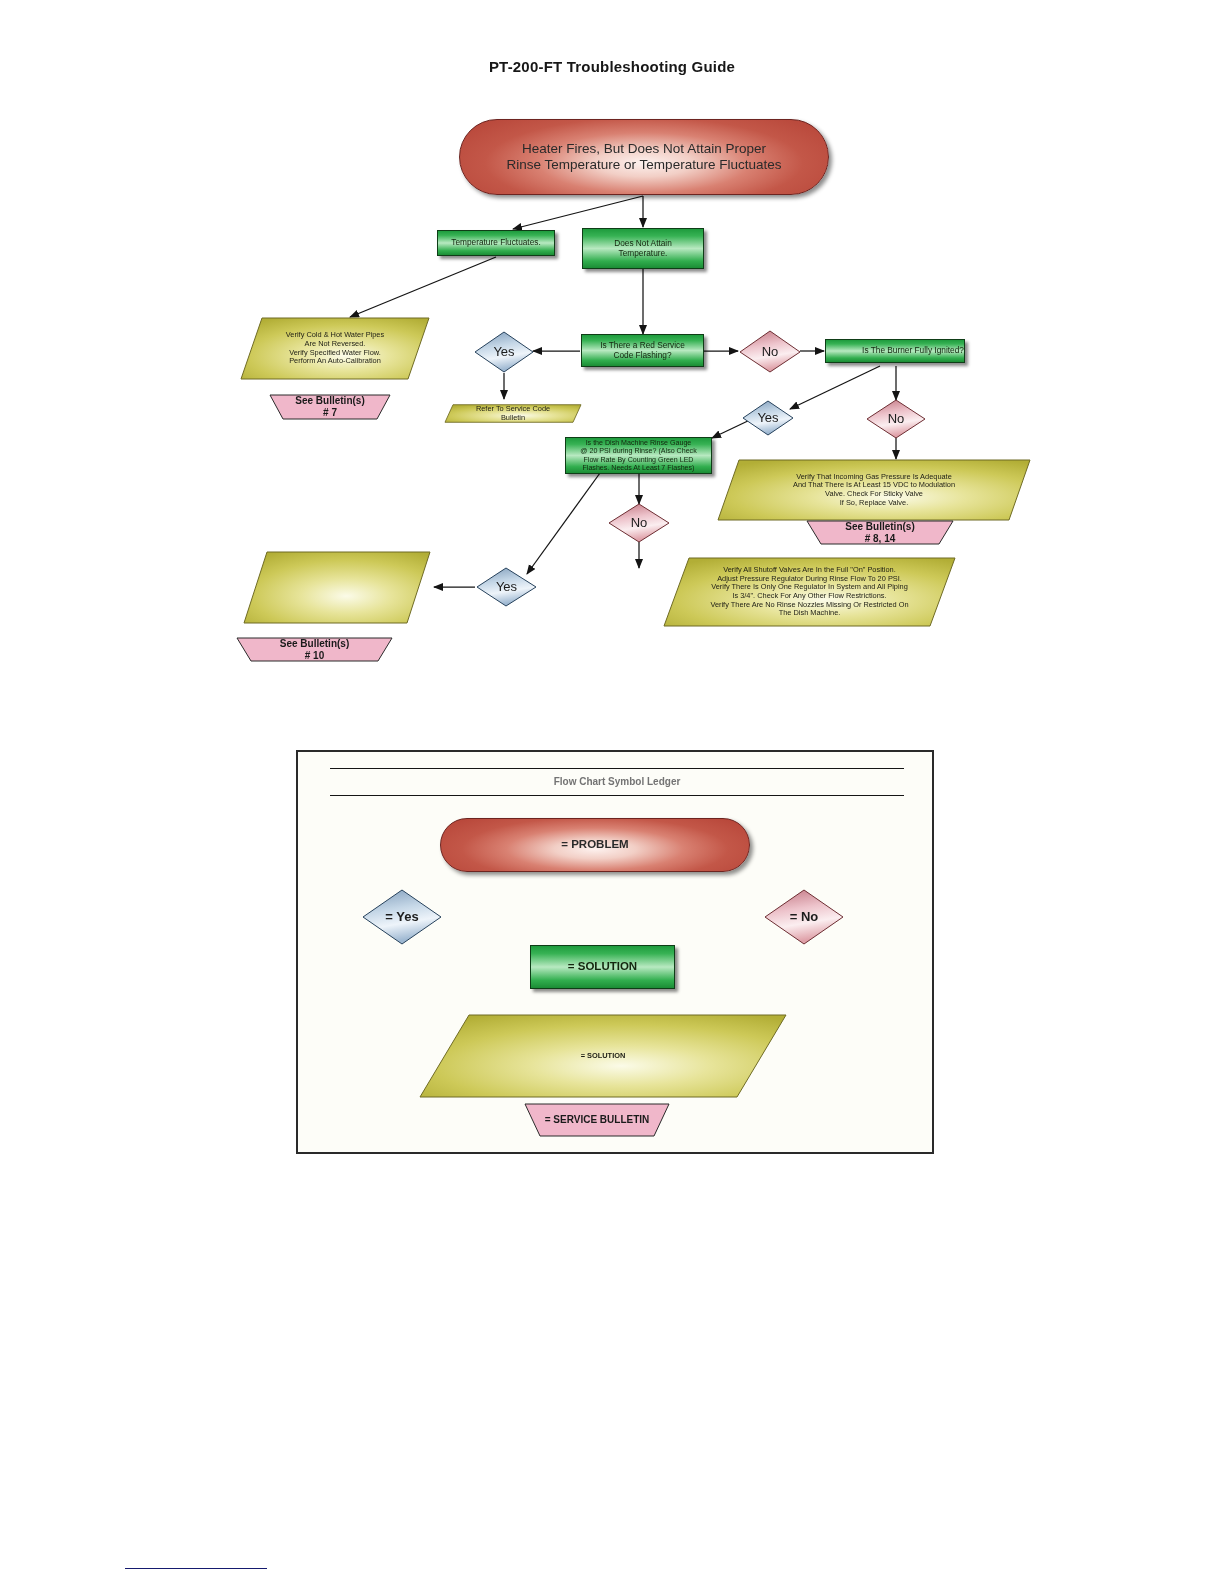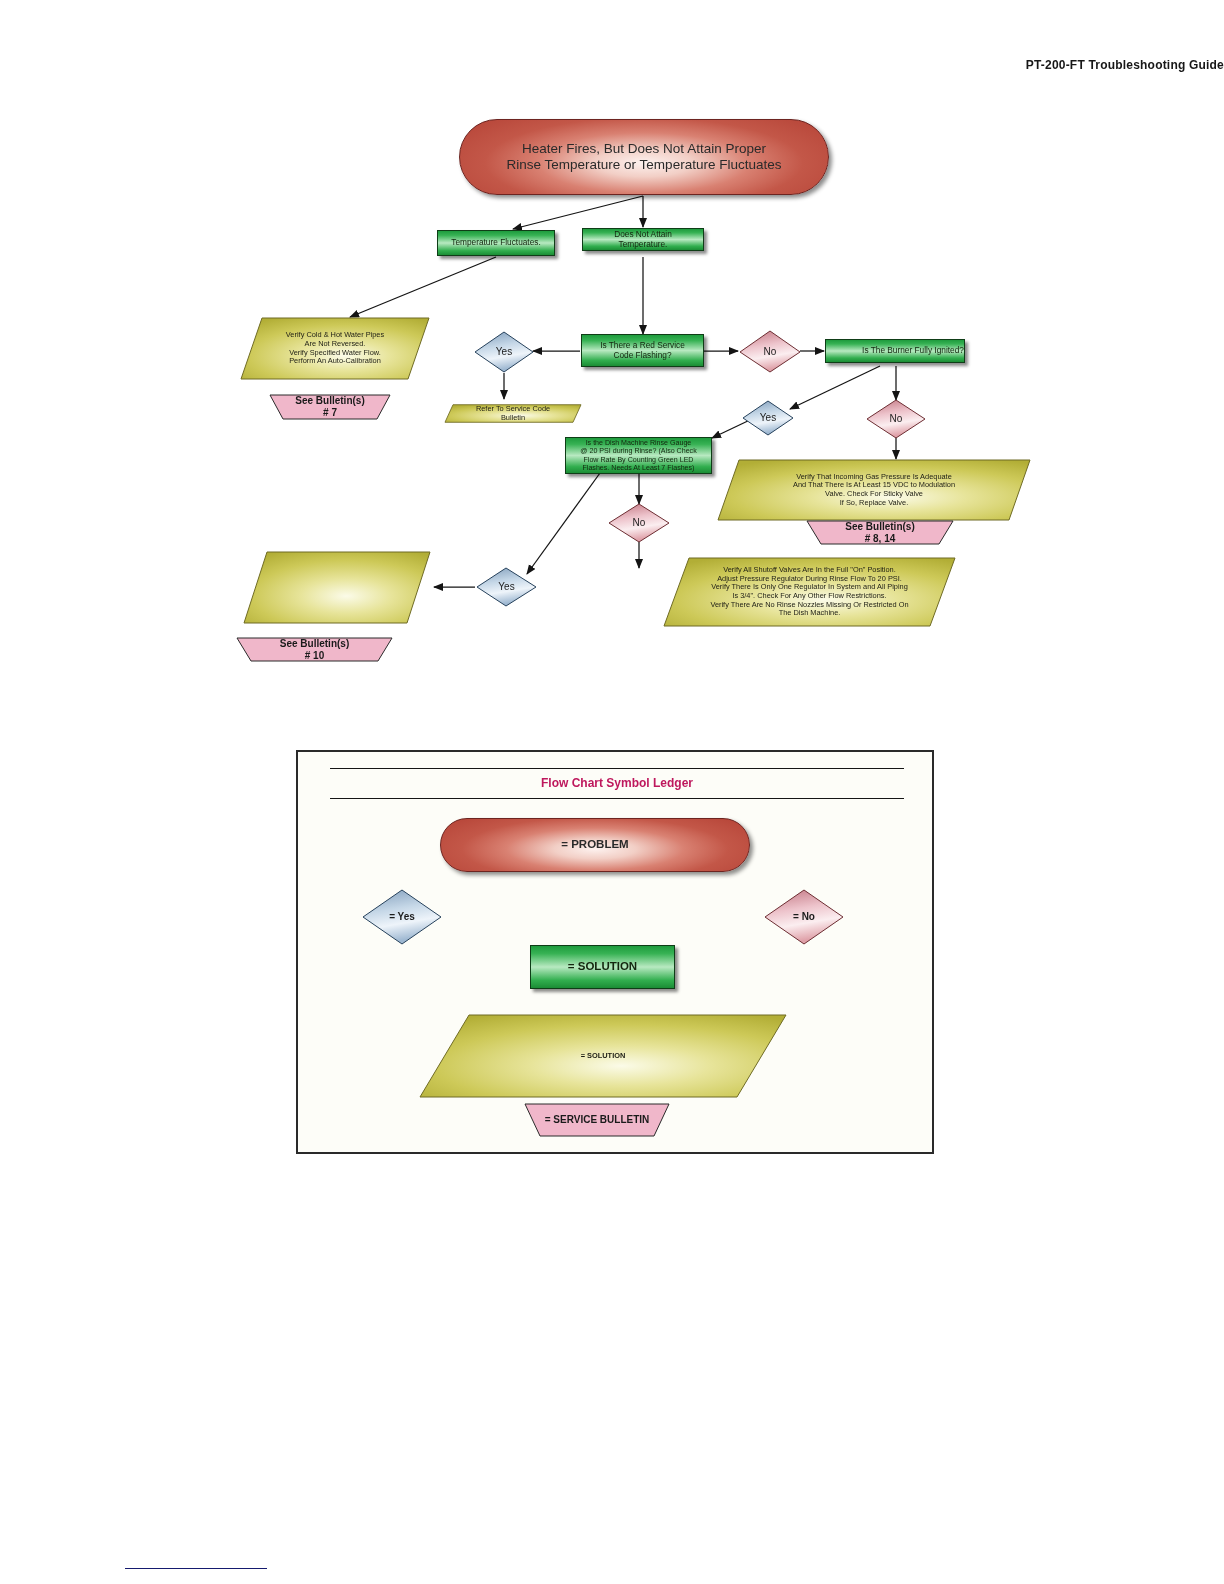--- a/index.html
+++ b/index.html
@@ -13,22 +13,22 @@
     position: relative;
     font-family: "Liberation Sans", sans-serif;
     overflow: hidden;
   }
   .page { position: absolute; left: 0; top: 0; width: 1224px; height: 1584px; }
 
   
   #doc-title {
     position: absolute;
     left: 0; top: 58px; width: 1224px;
-    text-align: right;
-    font-size: 12px;
+    text-align: center;
+    font-size: 15px;
     font-weight: bold;
     color: #171717;
     letter-spacing: 0.2px;
   }
 
   
   .nd {
     position: absolute;
     box-sizing: border-box;
     display: flex;
@@ -65,21 +65,21 @@
     background: transparent;
     box-shadow: none;
   }
   .diamond .dshape {
     position: absolute;
     left: 0; top: 0; width: 100%; height: 100%;
   }
   .diamond .dlabel {
     position: relative;
     z-index: 2;
-    font-size: 10px;
+    font-size: 13px;
     color: #1c1c1c;
   }
   .dia-yes .dfill { fill: url(#gradYes); stroke: #27425c; stroke-width: 1; }
   .dia-no  .dfill { fill: url(#gradNo);  stroke: #6d2e33; stroke-width: 1; }
 
   
   .solution { background: transparent; box-shadow: none; }
   .solution .pshape { position: absolute; left:0; top:0; width:100%; height:100%; }
   .solution .plabel {
     position: relative; z-index: 2;
@@ -113,23 +113,23 @@
     left: 296px; top: 750px;
     width: 638px; height: 404px;
     background: #fdfdf8;
     border: 2px solid #2a2a2a;
     box-sizing: border-box;
   }
   #legend-title {
     position: absolute;
     left: 32px; top: 16px; width: 574px;
     text-align: center;
-    font-size: 12px;
+    font-size: 10px;
     font-weight: bold;
-    color: #be185d;
+    color: #737373;
     padding: 7px 0 8px 0;
     border-top: 1.4px solid #151515;
     border-bottom: 1.4px solid #151515;
     box-sizing: border-box;
   }
   .legend-problem { font-size: 12px; }
   .legend-symptom { font-size: 11.5px; font-weight: normal; }
   .leg-txt { font-size: 11.5px; font-weight: bold; }
 
   
@@ -210,21 +210,21 @@
 
       <path d="M475,587 L434,587"></path>
     </g>
   </svg>
 
   <div class="nd problem" style="left:459px; top:119px; width:370px; height:76px;">Heater Fires, But Does Not Attain Proper
 Rinse Temperature or Temperature Fluctuates</div>
 
   <div class="nd symptom" style="left:437px; top:230px; width:118px; height:26px;">Temperature Fluctuates.</div>
 
-  <div class="nd symptom" style="left:582px; top:228px; width:122px; height:23px;">Does Not Attain
+  <div class="nd symptom" style="left:582px; top:228px; width:122px; height:41px;">Does Not Attain
 Temperature.</div>
 
   <div class="nd solution" style="left:240px; top:317px; width:190px; height:63px;">
     <svg class="pshape" viewBox="0 0 190 63" preserveAspectRatio="none">
       <polygon class="pfill" points="22,1 189,1 168,62 1,62"></polygon>
     </svg>
     <span class="plabel">Verify Cold &amp; Hot Water Pipes
 Are Not Reversed.
 Verify Specified Water Flow.
 Perform An Auto-Calibration</span>

